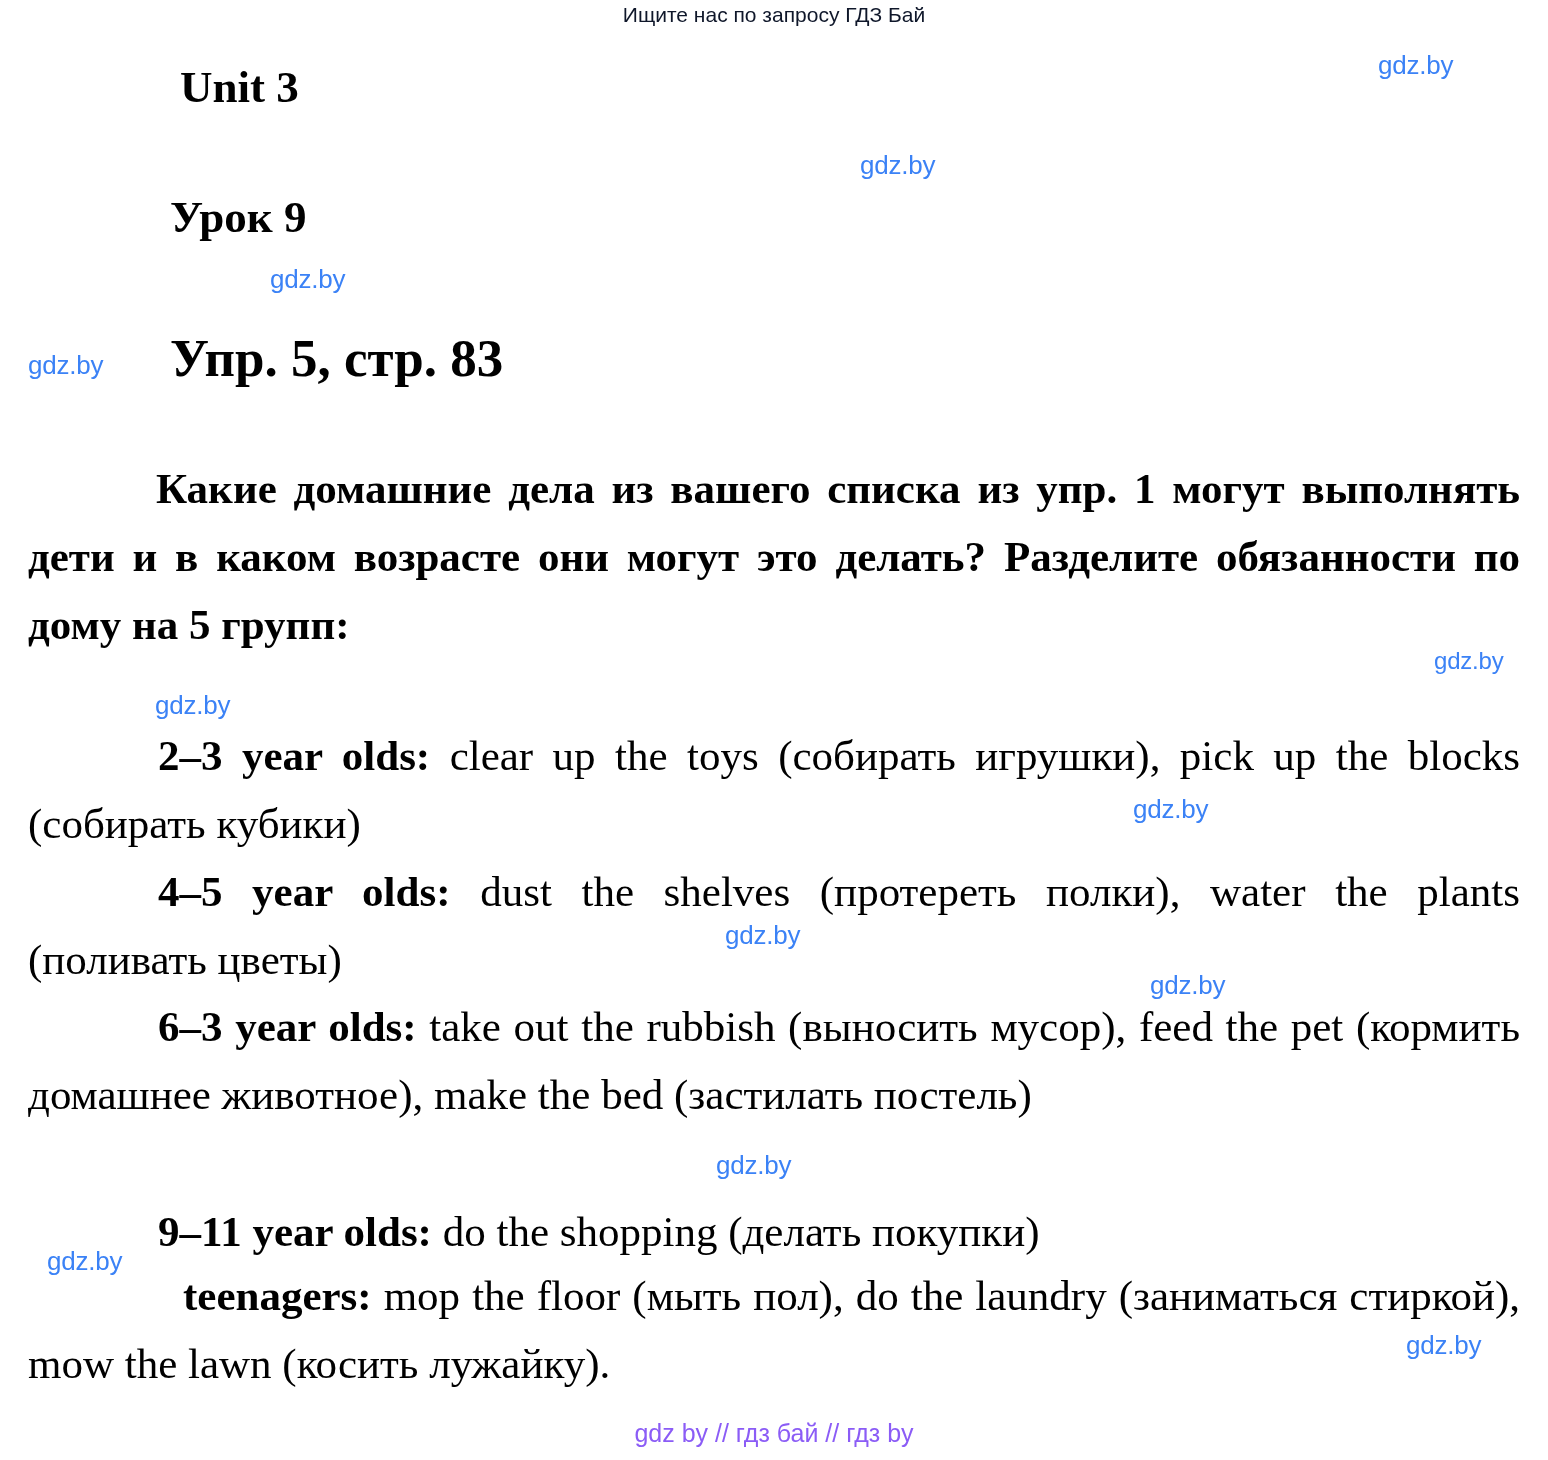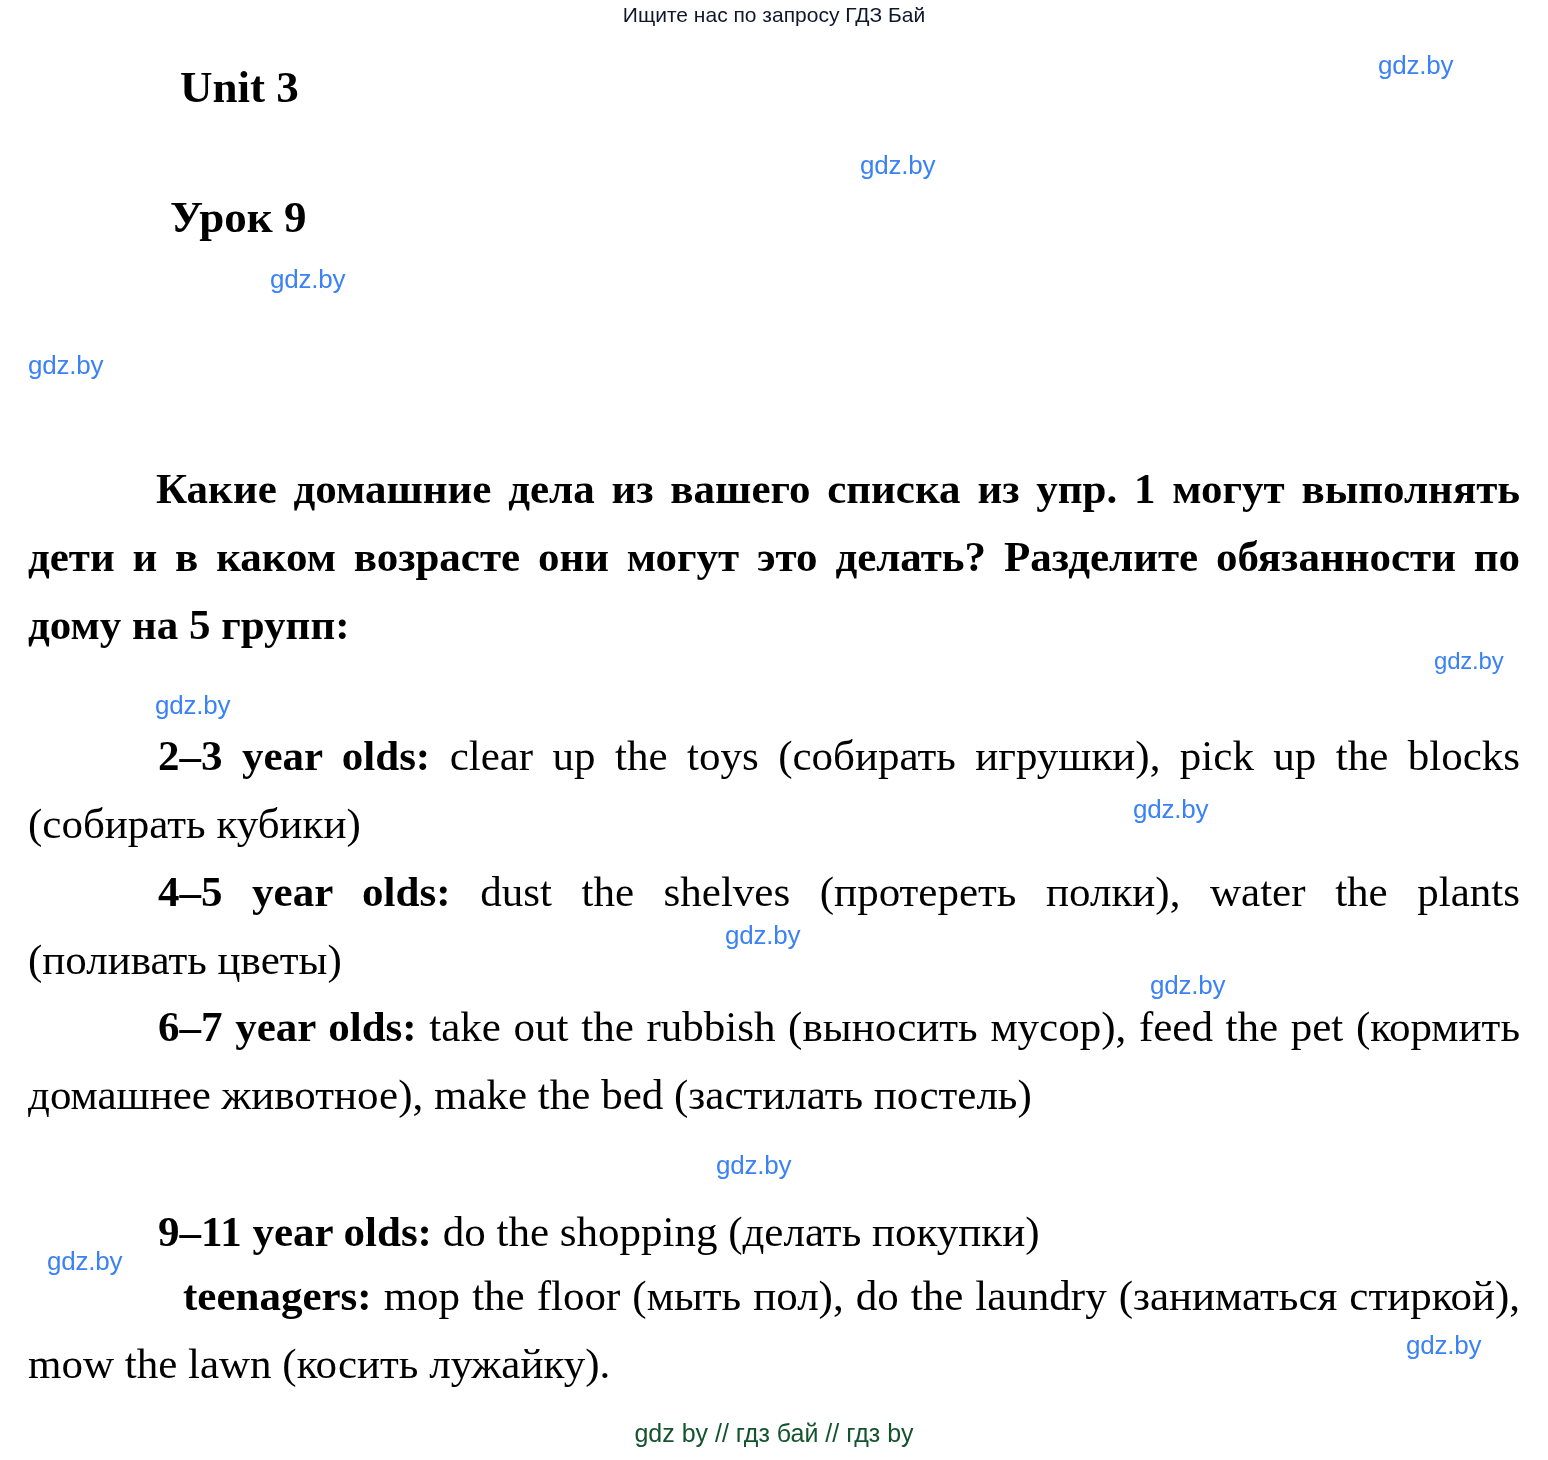--- a/index.html
+++ b/index.html
@@ -111,33 +111,34 @@
 <body>
 
 <div class="promo-bar" style="color: #0f172a;">Ищите нас по запросу ГДЗ Бай</div>
 
 <div class="page">
 
   <div class="heading" id="unit-heading">Unit 3</div>
 
   <div class="heading" id="lesson-heading">Урок 9</div>
 
+  <div id="exercise-heading">Упр. 5, стр. 83</div>
 
   <div class="para" id="task-question">Какие домашние дела из вашего списка из упр. 1 могут выполнять дети и в каком возрасте они могут это делать? Разделите обязанности по дому на 5 групп:</div>
 
   <div class="para" id="group-2-3">
     <b>2–3 year olds:</b><span> clear up the toys (собирать игрушки), pick up the blocks (собирать кубики)</span>
   </div>
 
   <div class="para" id="group-4-5">
     <b>4–5 year olds:</b><span> dust the shelves (протереть полки), water the plants (поливать цветы)</span>
   </div>
 
   <div class="para" id="group-6-8">
-    <b>6–7 year olds:</b><span> take out the rubbish (выносить мусор), feed the pet (кормить домашнее животное), make the bed (застилать постель)</span>
+    <b>6–3 year olds:</b><span> take out the rubbish (выносить мусор), feed the pet (кормить домашнее животное), make the bed (застилать постель)</span>
   </div>
 
   <div class="para" id="group-9-11">
     <b>9–11 year olds:</b><span> do the shopping (делать покупки)</span>
   </div>
 
   <div class="para" id="group-teens">
     <b>teenagers:</b><span> mop the floor (мыть пол), do the laundry (заниматься стиркой), mow the lawn (косить лужайку).</span>
   </div>
 
@@ -151,13 +152,13 @@
     <div class="wm" style="left: 1434px; top: 648px; font-size: 24px;">gdz.by</div>
     <div class="wm" style="left: 155px; top: 692px; font-size: 26px;">gdz.by</div>
     <div class="wm" style="left: 1133px; top: 796px; font-size: 26px;">gdz.by</div>
     <div class="wm" style="left: 725px; top: 922px; font-size: 26px;">gdz.by</div>
     <div class="wm" style="left: 1150px; top: 972px; font-size: 26px;">gdz.by</div>
     <div class="wm" style="left: 716px; top: 1152px; font-size: 26px;">gdz.by</div>
     <div class="wm" style="left: 47px; top: 1248px; font-size: 26px;">gdz.by</div>
     <div class="wm" style="left: 1406px; top: 1332px; font-size: 26px;">gdz.by</div>
   </div>
 
-<div class="footer" style="color: #14532d;">gdz by  //  гдз бай  //  гдз by</div>
+<div class="footer" style="color: #8b5cf6;">gdz by  //  гдз бай  //  гдз by</div>
 
 </body></html>

